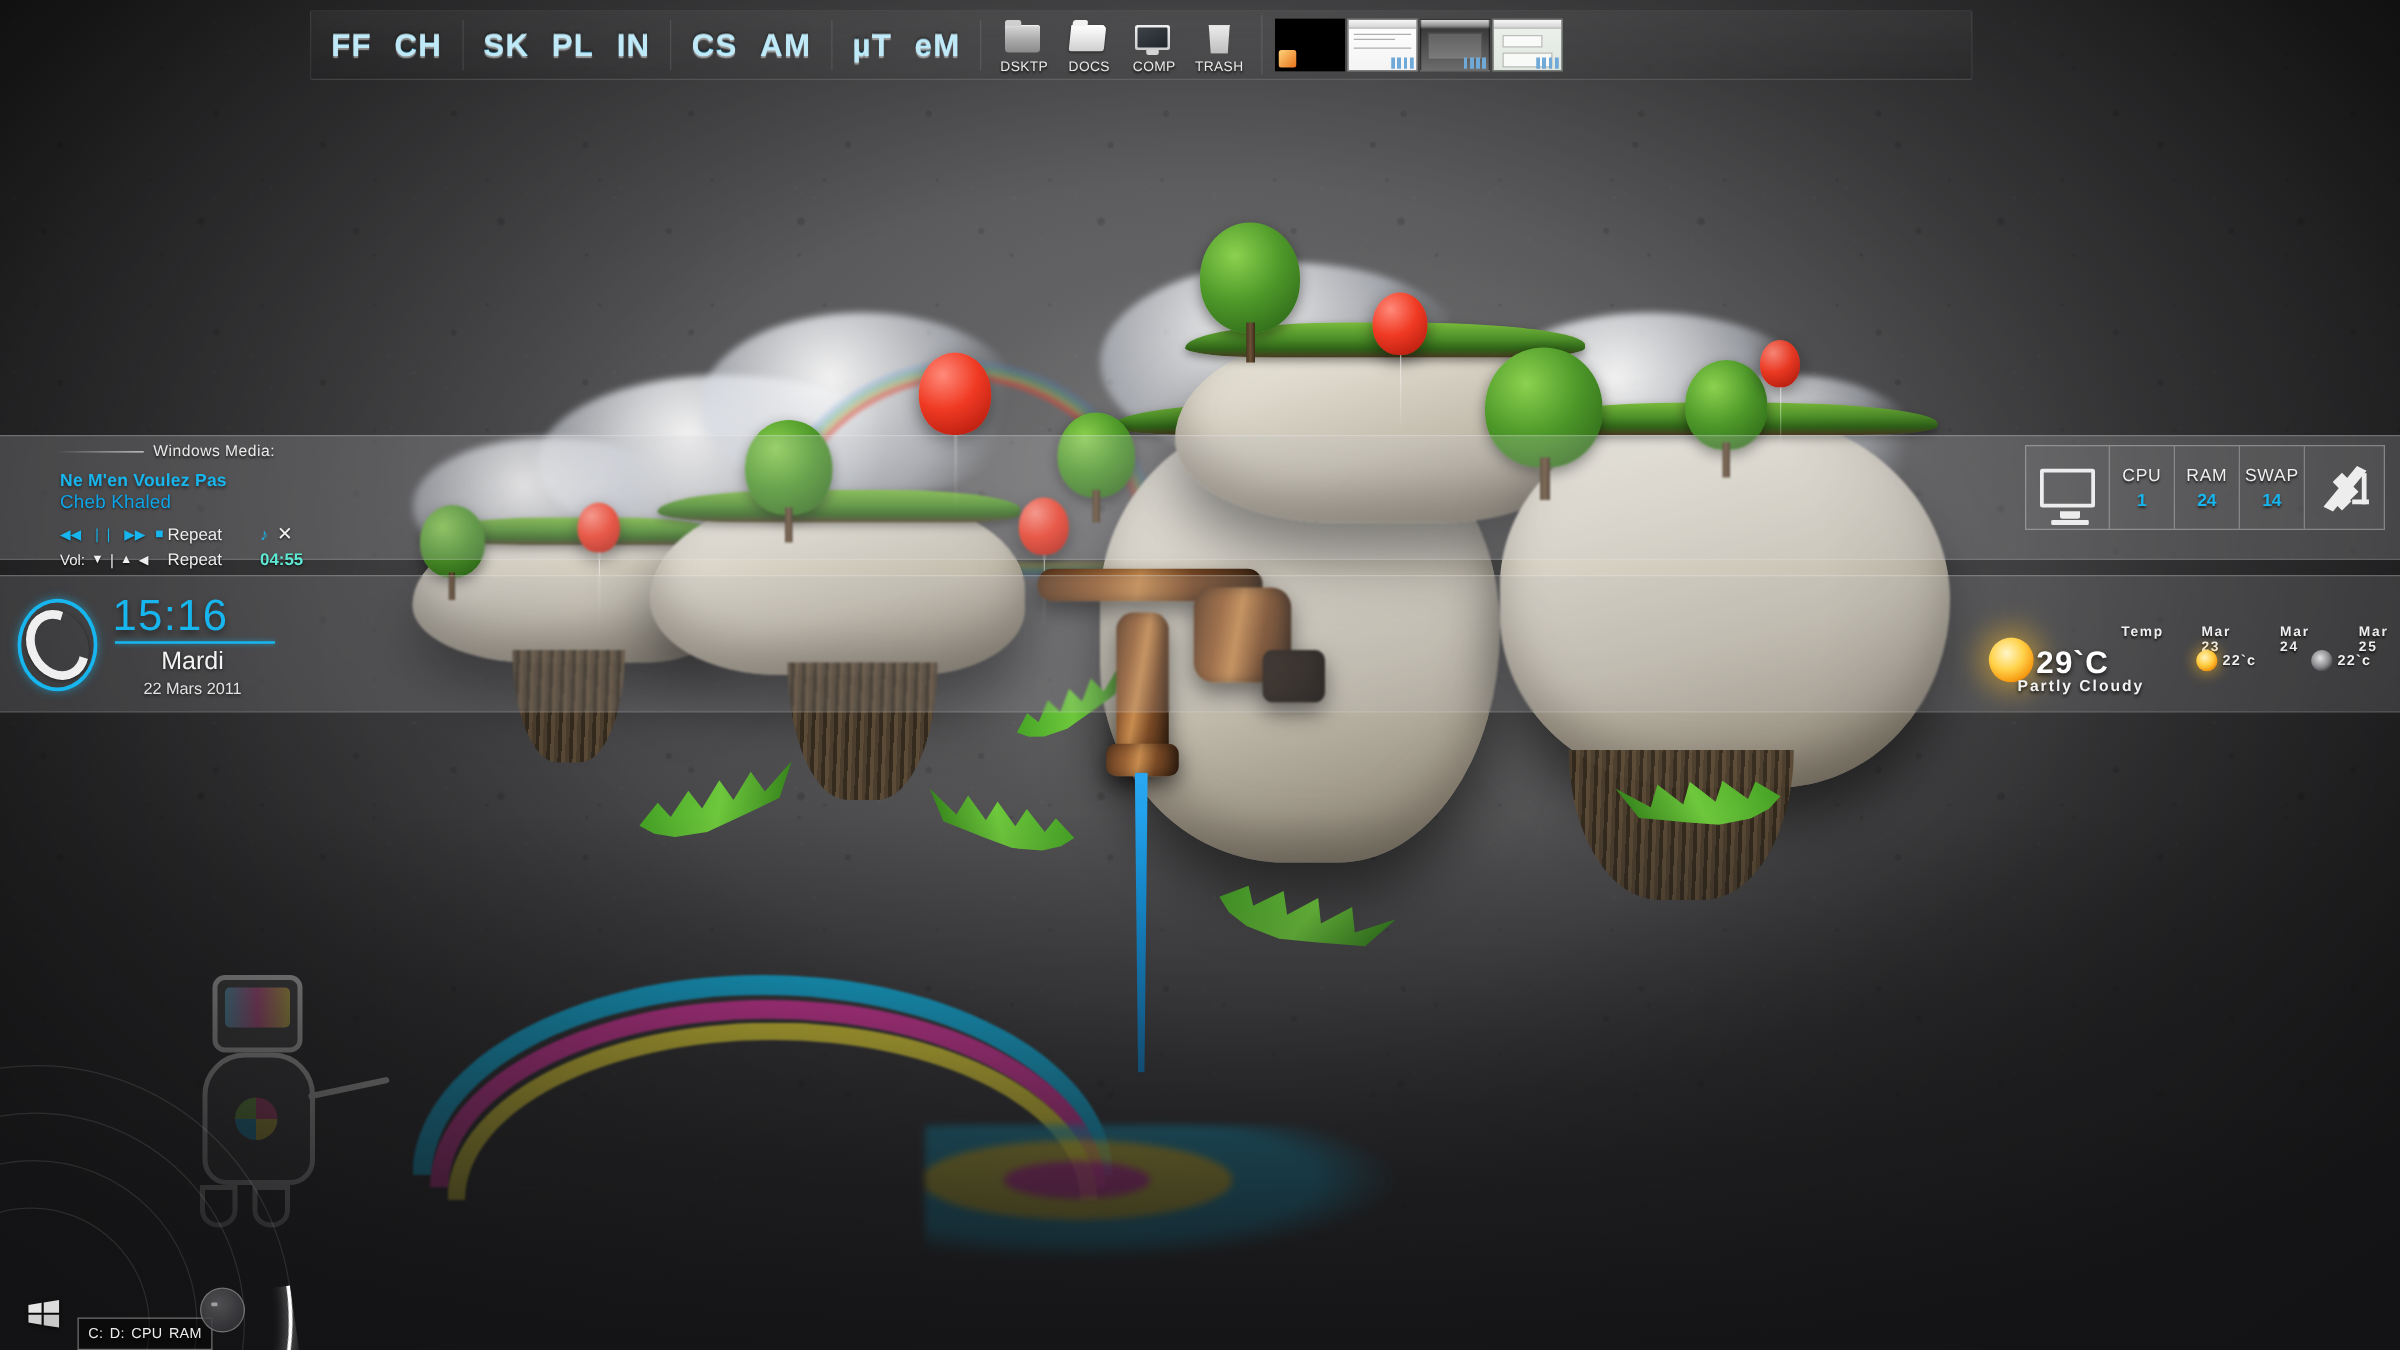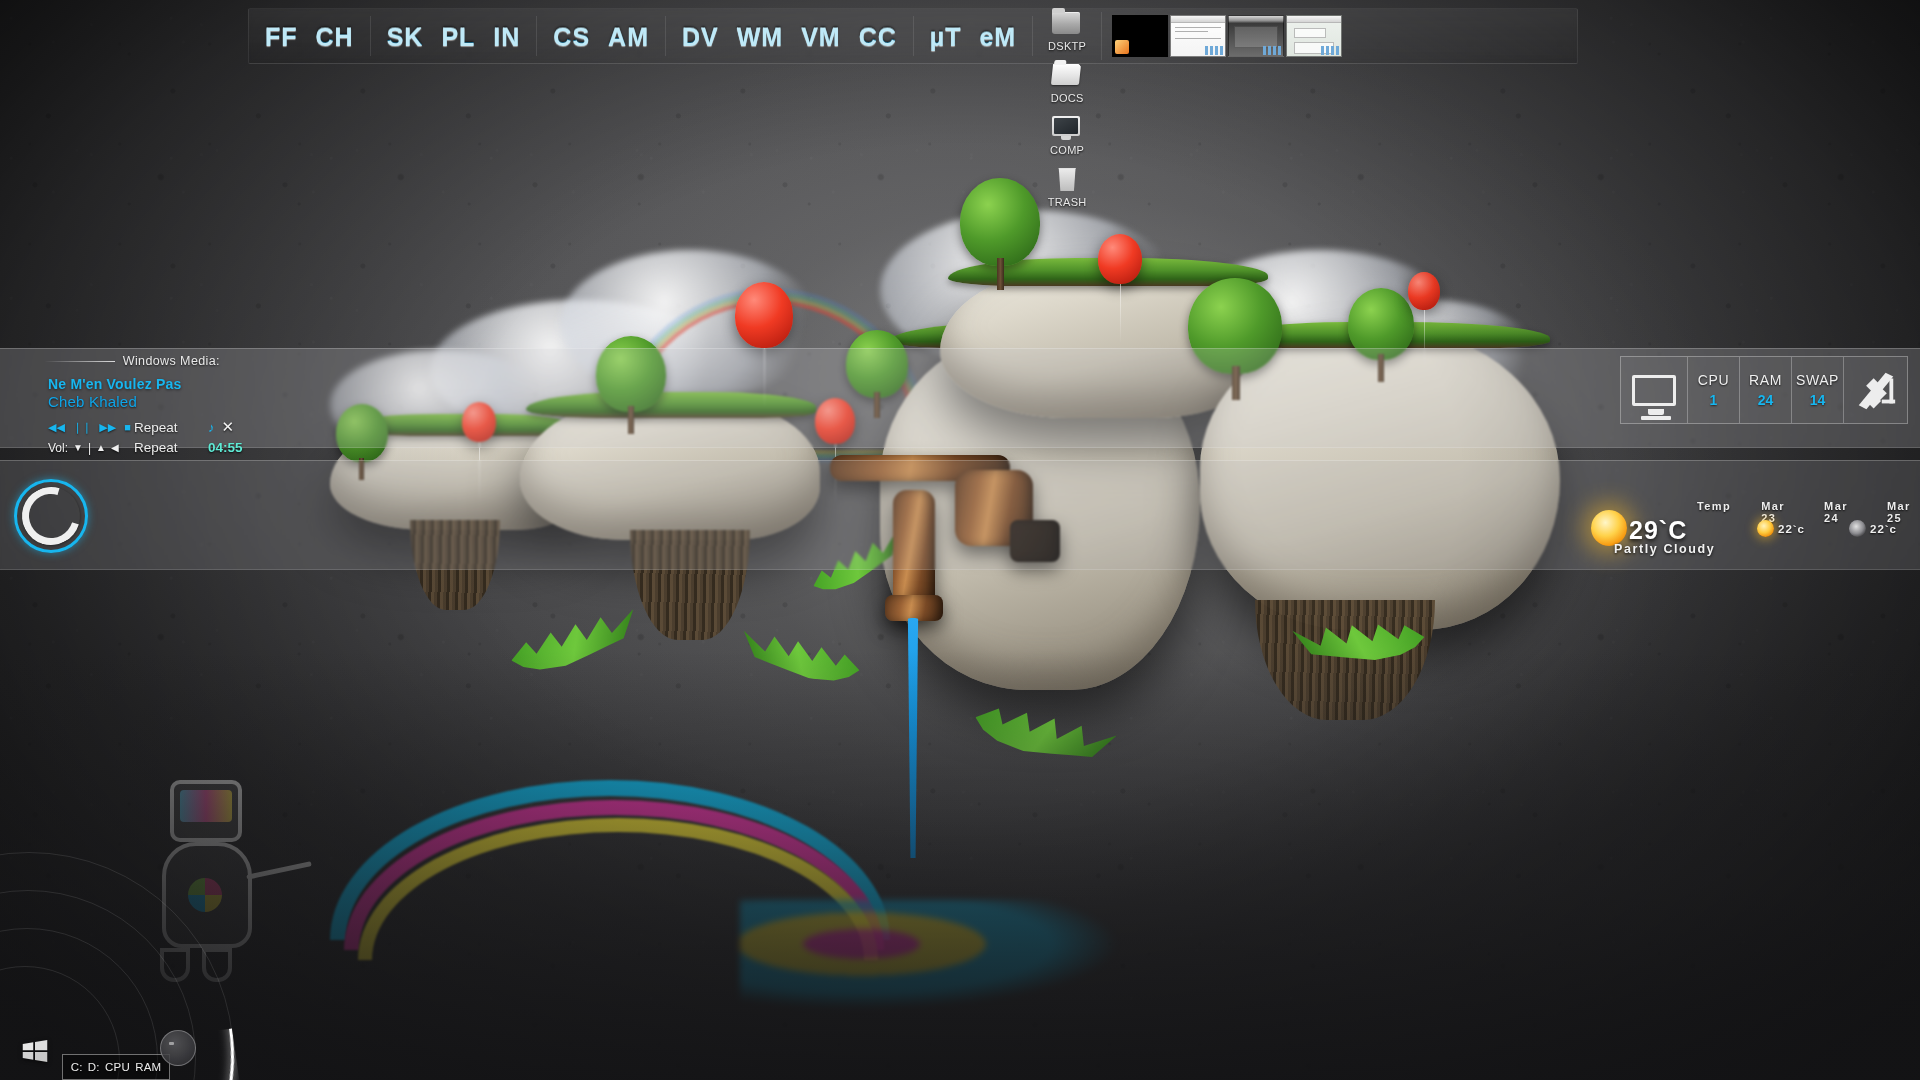--- a/index.html
+++ b/index.html
@@ -161,21 +161,21 @@
     font-family:"Liberation Sans", sans-serif;
     font-size:25px; font-weight:700; letter-spacing:1px;
     color:#3fbde8;
     text-shadow: 0 1px 0 #bfe9f7, 0 2px 1px rgba(255,255,255,.5), 0 -1px 2px rgba(0,0,0,.5);
     background: linear-gradient(180deg,#e8f7fd 0%, #9fdcf2 35%, #2fa9dd 65%, #1a7fb4 100%);
     -webkit-background-clip:text; background-clip:text;
     -webkit-text-fill-color:transparent;
     cursor:pointer;
     line-height:1;
   }
-  .dock-icons { display:flex; align-items:flex-end; gap:12px; padding:0 14px; height:48px; border-right:1px solid rgba(255,255,255,.10);flex-direction:column; }
+  .dock-icons { display:flex; align-items:flex-end; gap:12px; padding:0 14px; height:48px; border-right:1px solid rgba(255,255,255,.10); }
   .dock-icon { width:40px; display:flex; flex-direction:column; align-items:center; cursor:pointer; }
   .dock-icon .glyph { width:30px; height:26px; position:relative; }
   .dock-icon .cap {
     font-size:11px; color:#e9e9e9; letter-spacing:.3px; margin-top:2px;
     text-shadow:0 1px 2px rgba(0,0,0,.85);
   }
   .ic-folder-grey {
     width:28px;height:22px;border-radius:2px 2px 3px 3px;
     background:linear-gradient(180deg,#d9d9d9,#a9a9a9 55%,#8a8a8a);
     box-shadow:inset 0 1px 0 rgba(255,255,255,.6);
@@ -494,26 +494,20 @@
     <div class="dock-group">
       <span class="dock-link">SK</span>
       <span class="dock-link">PL</span>
       <span class="dock-link">IN</span>
     </div>
     <div class="dock-group">
       <span class="dock-link">CS</span>
       <span class="dock-link">AM</span>
     </div>
     <div class="dock-group">
-      <span class="dock-link">DV</span>
-      <span class="dock-link">WM</span>
-      <span class="dock-link">VM</span>
-      <span class="dock-link">CC</span>
-    </div>
-    <div class="dock-group">
       <span class="dock-link">µT</span>
       <span class="dock-link">eM</span>
     </div>
 
     <div class="dock-icons">
       <div class="dock-icon">
         <div class="glyph">
             <div class="ic-folder-grey"></div>
           </div>
         <div class="cap">DSKTP</div>
@@ -597,20 +591,26 @@
       </div>
       <div class="mw-opt">Repeat</div>
       <div class="mw-time">04:55</div>
     </div>
   </div>
 
   <div id="clock-widget">
     <div class="clock-ring">
       <div class="outer"></div>
       <div class="inner"></div>
+    </div>
+    <div class="clock-right">
+      <div class="clock-time">15:16</div>
+      <div class="clock-hr"></div>
+      <div class="clock-day">Mardi</div>
+      <div class="clock-date">22 Mars 2011</div>
     </div>
   </div>
 
   <div id="sysmon">
     <div class="sm-monitor">
       <div class="sm-scr"></div>
     </div>
     <div class="sm-cell">
       <div class="k">CPU</div>
       <div class="v">1</div>

